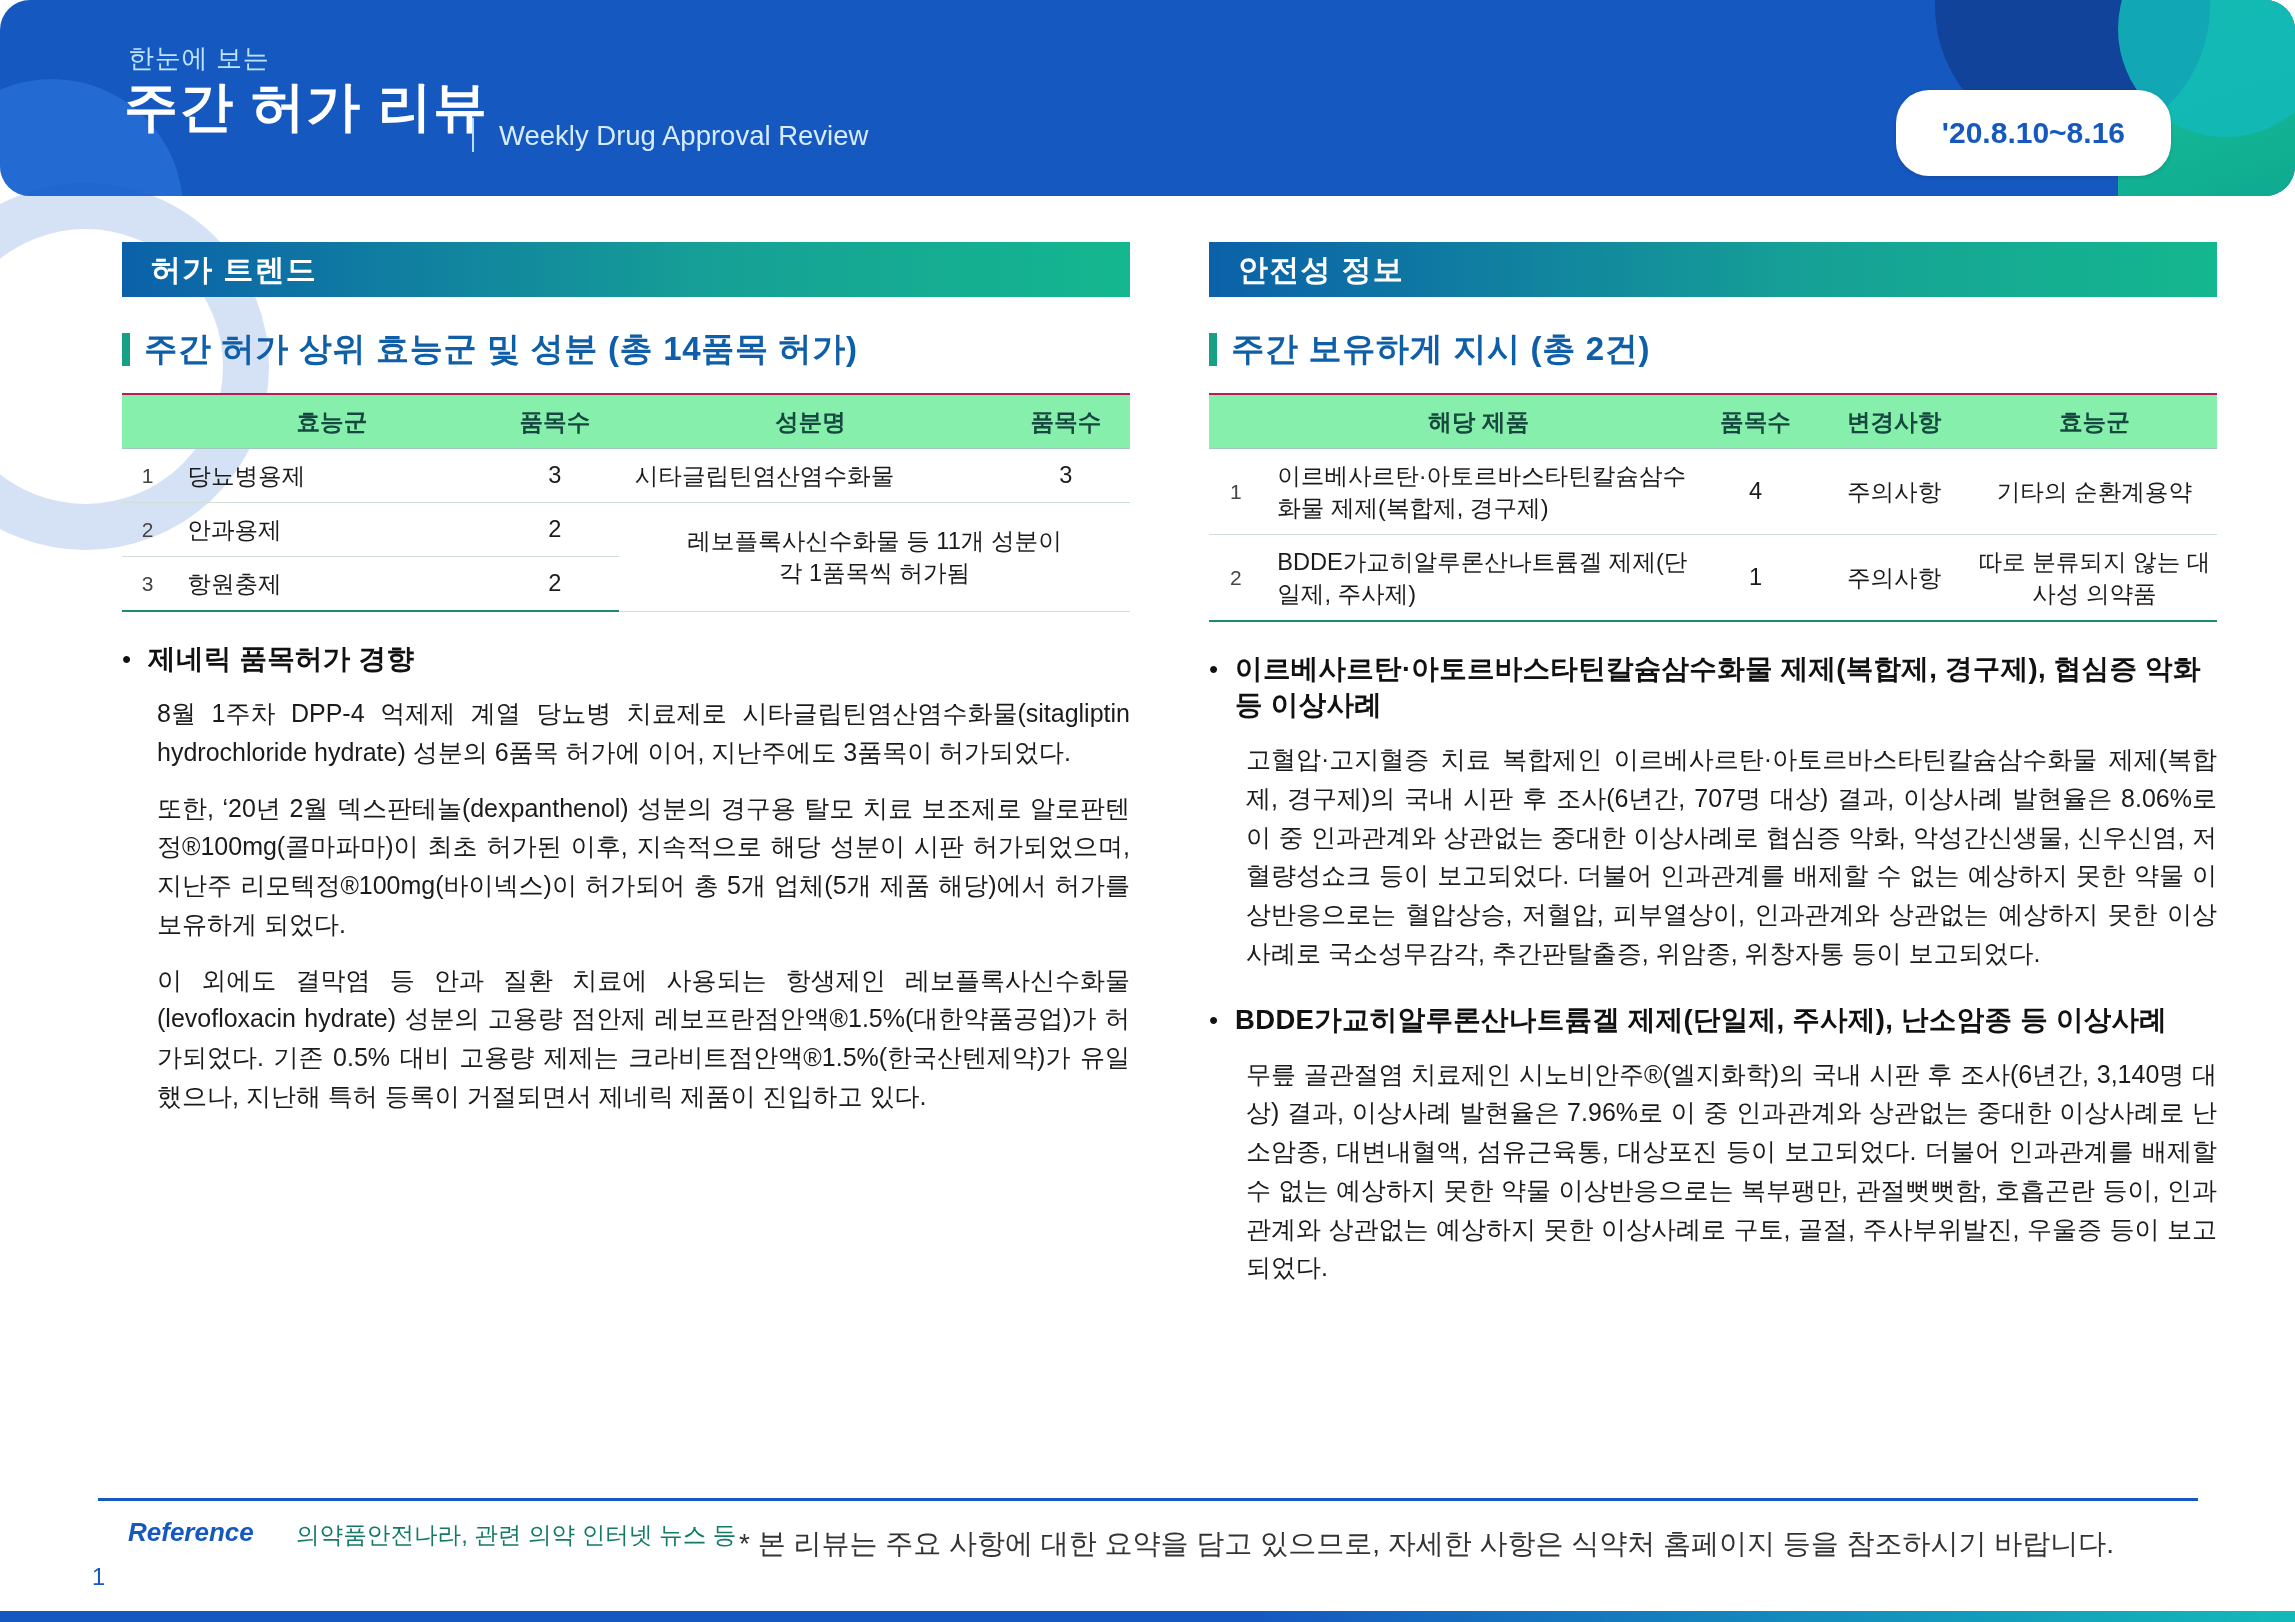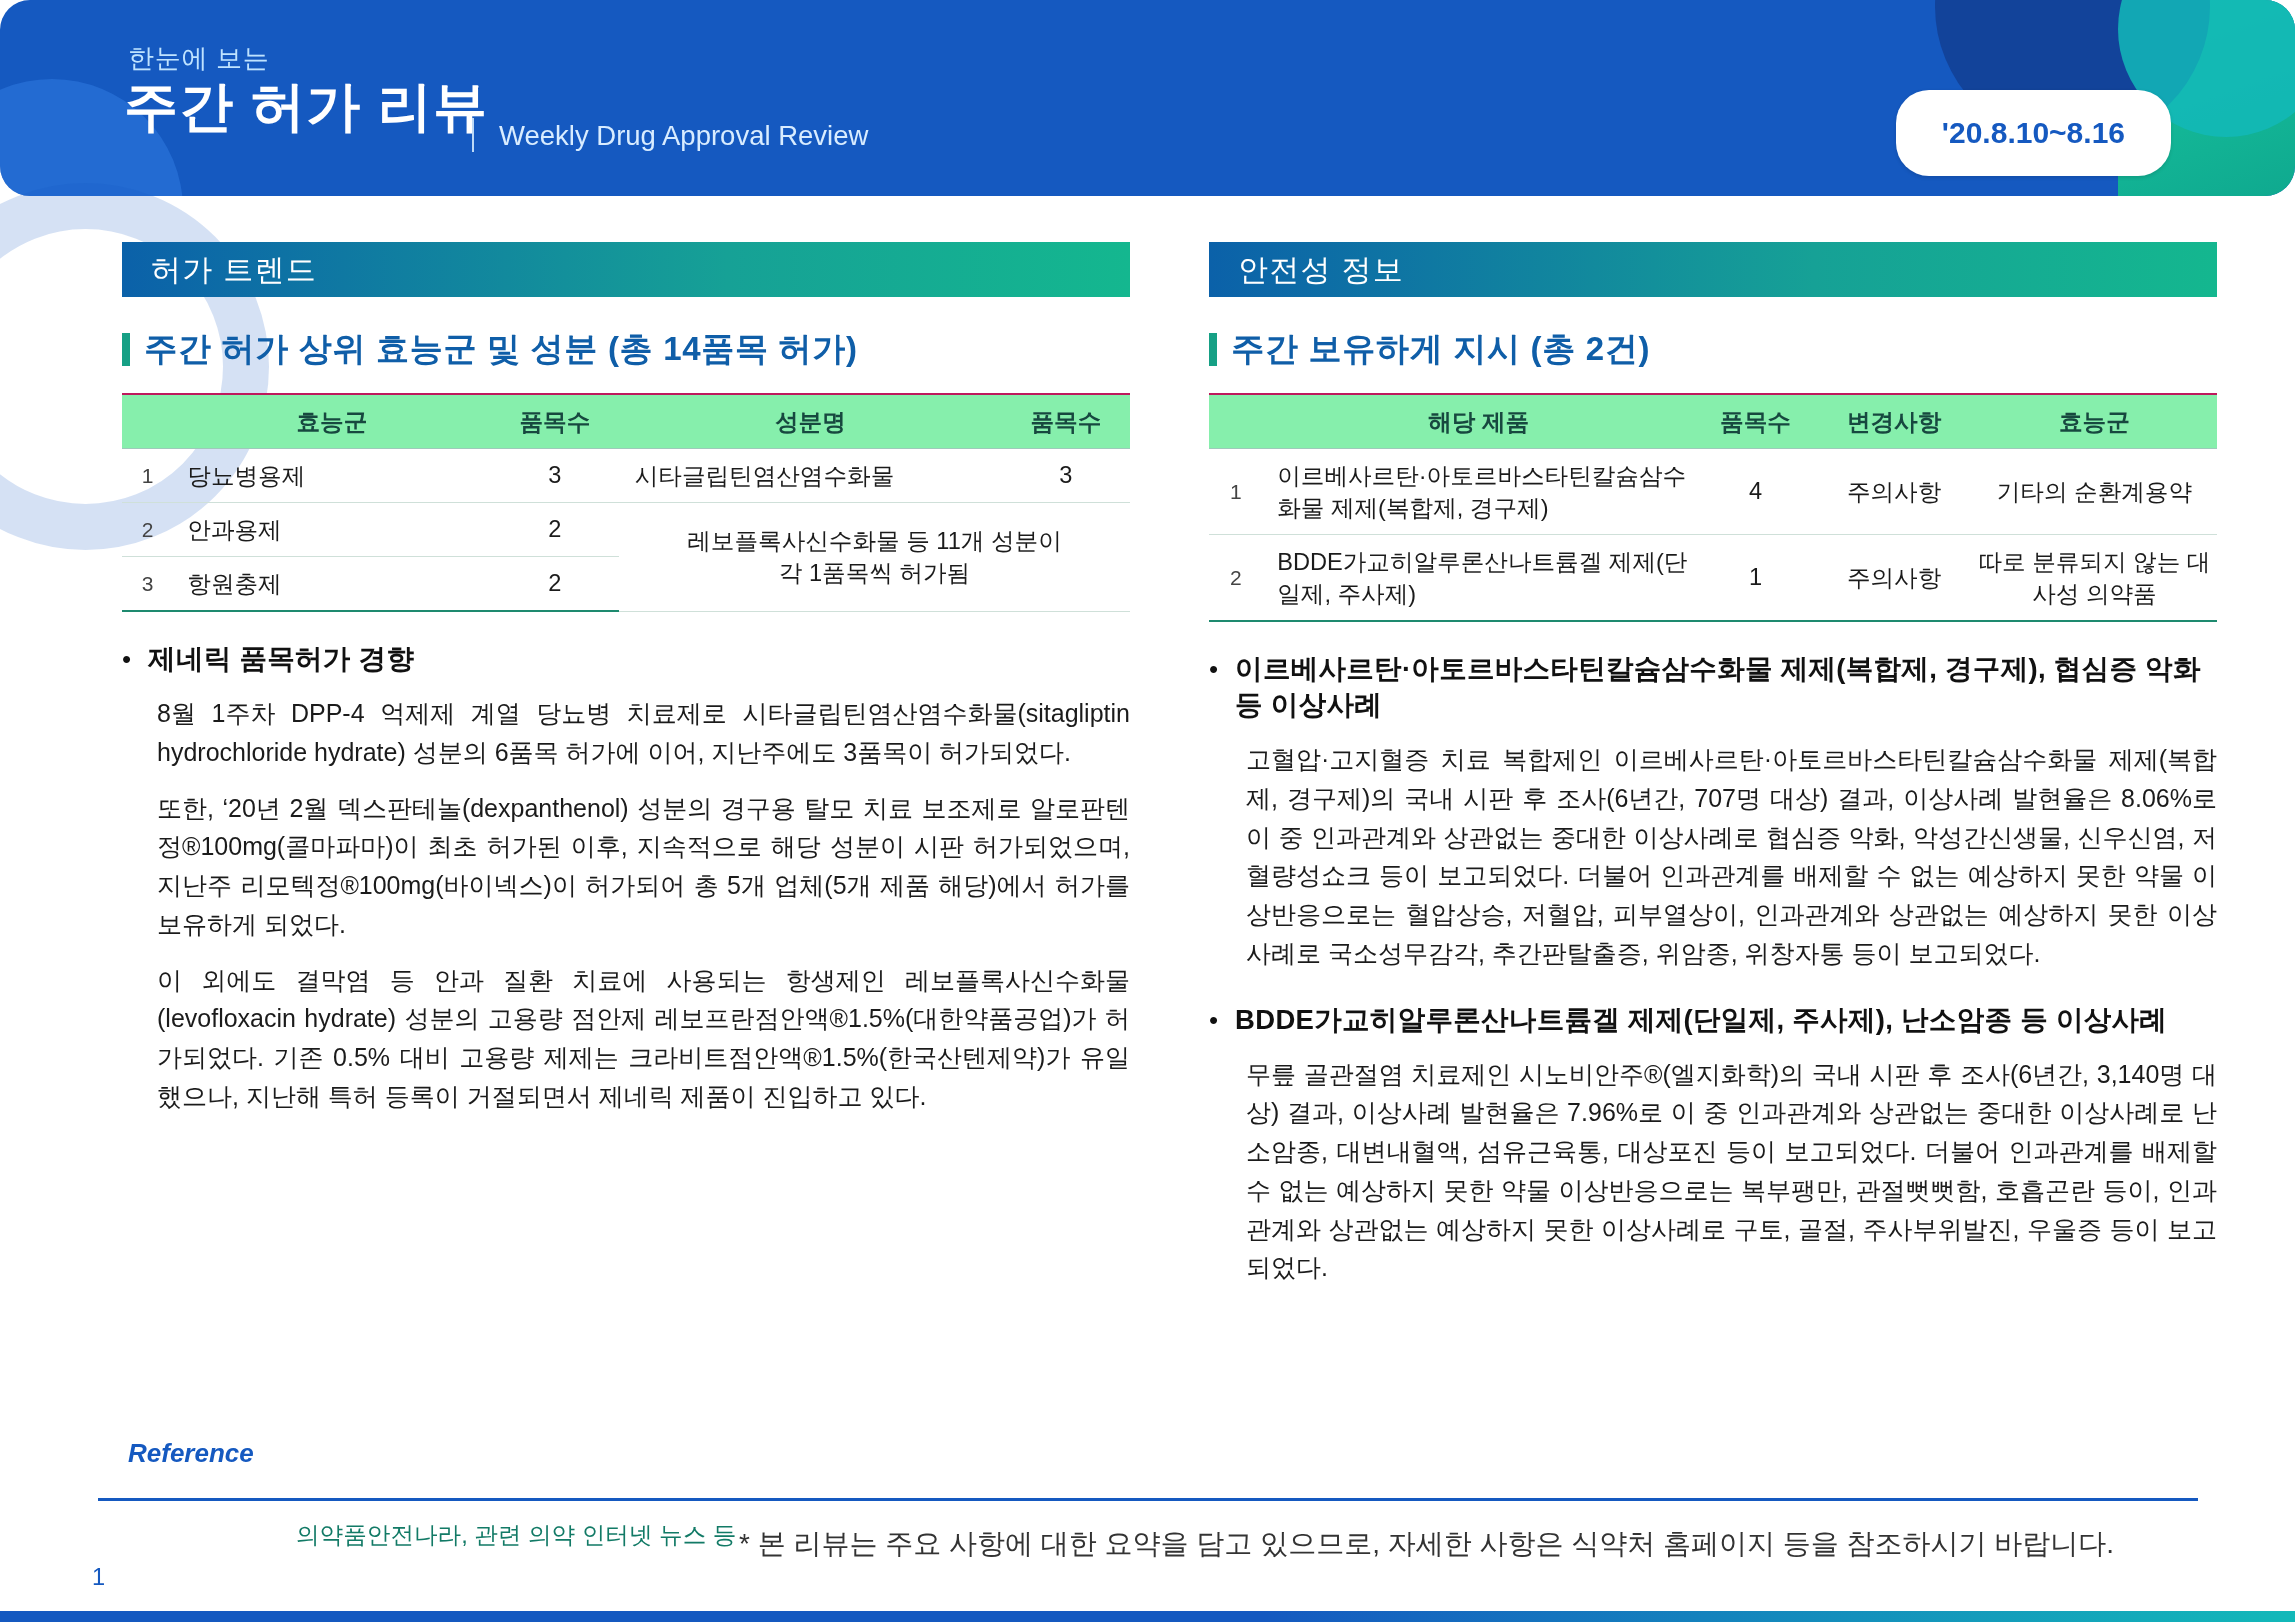--- a/index.html
+++ b/index.html
@@ -61,21 +61,21 @@
   .left-arc{
     position:absolute;left:-98px;top:183px;width:275px;height:275px;border-radius:50%;
     border:46px solid #1559c0;opacity:.18;
   }
   
   .col{position:absolute;top:242px;}
   .col-left{left:122px;width:1008px;}
   .col-right{left:1209px;width:1008px;}
   .section-banner{
     height:55px;line-height:55px;
-    color:#ffffff;font-size:30px;font-weight:normal;
+    color:#ffffff;font-size:30px;font-weight:bold;
     padding-left:29px;
     background:linear-gradient(90deg,#0b61a9 0%,#16a196 60%,#14b78f 100%);
     letter-spacing:1.3px;
   }
   .sub-head{
     margin-top:30px;display:flex;align-items:center;gap:14.4px;
   }
   .sub-head .tick{width:7.9px;height:33px;background:#16a085;display:inline-block;}
   .sub-head .txt{font-size:33px;font-weight:bold;color:#0f5ea8;letter-spacing:0.7px;}
   
@@ -102,21 +102,21 @@
   .para{
     font-size:25px;line-height:1.55;color:#1b1b1b;
     margin:17px 0 0 35px;text-align:justify;
   }
   .para.r{margin-left:37px;}
   
   .footer-rule{
     position:absolute;left:98px;top:1498px;width:2100px;height:2.6px;background:#1559c0;
   }
   .ref-label{
-    position:absolute;left:128px;top:1438px;font-size:26px;font-style:italic;
+    position:absolute;left:128px;top:1517px;font-size:26px;font-style:italic;
     font-weight:bold;color:#1559c0;
   }
   .ref-text{
     position:absolute;left:296px;top:1519px;font-size:23.6px;color:#127a66;
   }
   .ref-note{
     position:absolute;left:739px;top:1525px;font-size:28px;color:#333;
   }
   .page-num{
     position:absolute;left:92px;top:1564px;font-size:23.6px;color:#1559c0;

